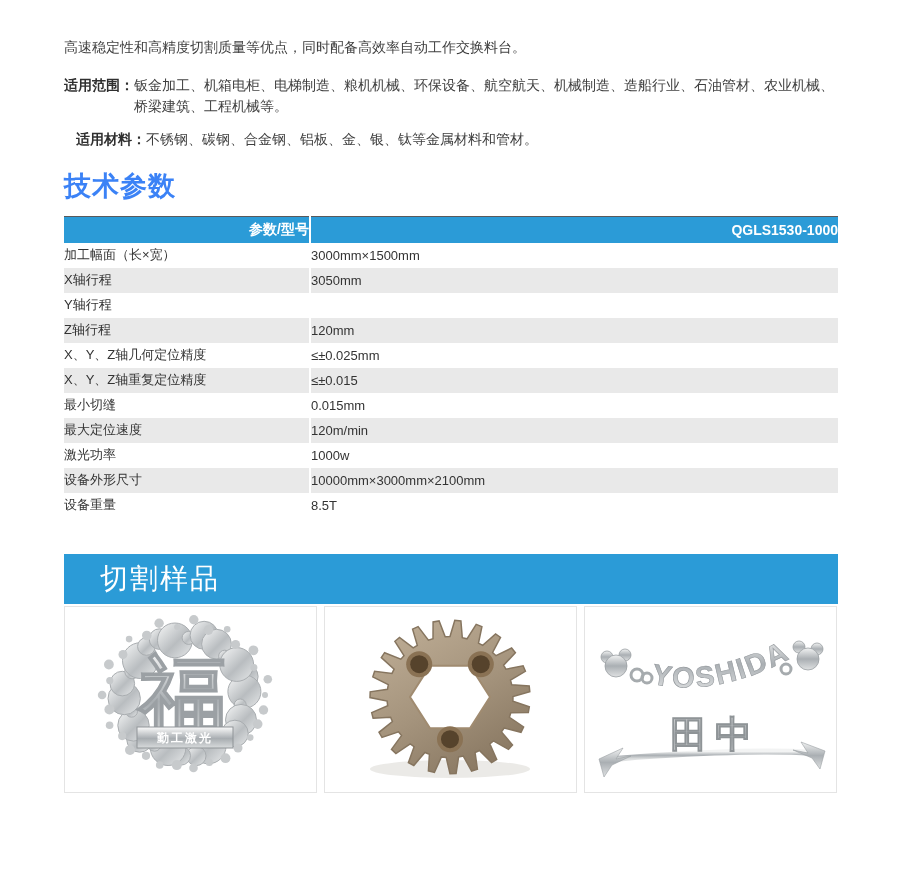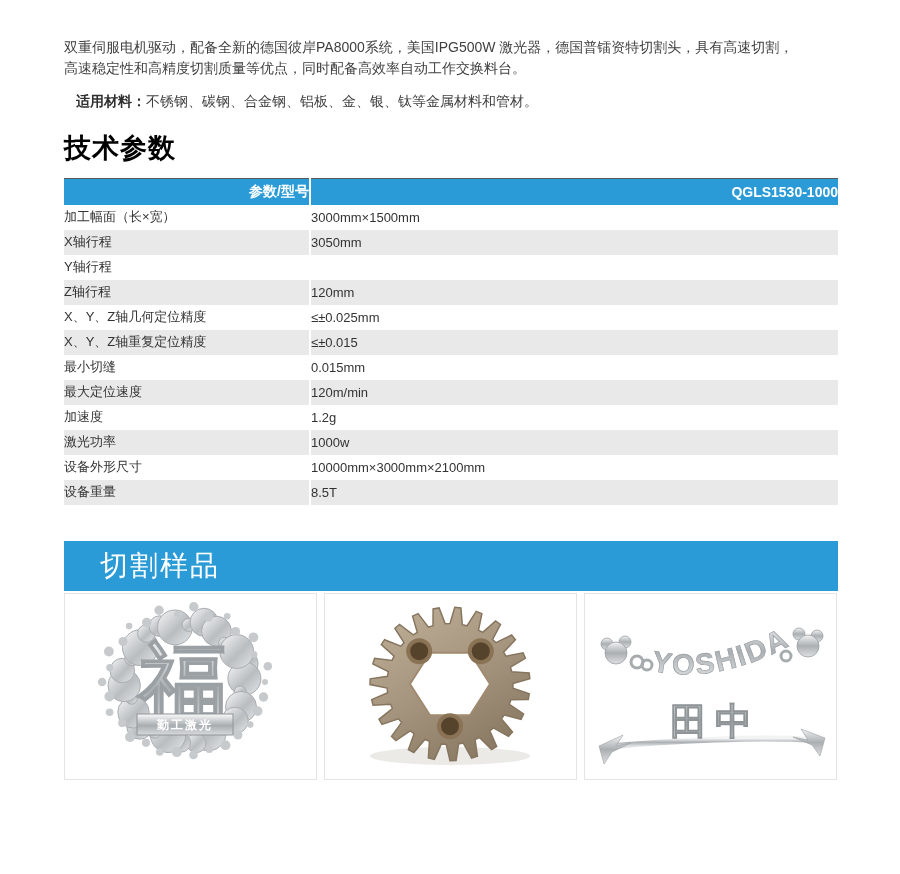--- a/index.html
+++ b/index.html
@@ -11,21 +11,21 @@
   }
   .content { width:774px; margin-left:64px; }
 
   .intro { padding-top:37px; font-size:14px; line-height:21px; color:#3f3f3f; }
 
   .labeled { display:flex; margin-top:17px; font-size:14px; line-height:21px; color:#3f3f3f; }
   .labeled .lbl { font-weight:bold; color:#2f2f2f; white-space:nowrap; }
   .labeled .blk { display:block; }
   .labeled.materials { margin-top:12px;margin-left:12px; }
 
-  .sec-title { margin-top:20px; font-size:27px; line-height:33px; font-weight:bold; color:#000000; letter-spacing:1px; }
+  .sec-title { margin-top:20px; font-size:27px; line-height:33px; font-weight:bold; color:#3b82f6; letter-spacing:1px; }
 
   table.params { width:774px; border-collapse:collapse; table-layout:fixed; margin-top:13px; border-top:1px solid #59595b; }
   .params th {
     background:#2b9bd7; color:#ffffff; font-size:14px; font-weight:bold;
     height:26px; text-align:right; padding:0;
   }
   .params th:first-child, .params td:first-child { width:246px; border-right:2px solid #ffffff; }
   .params td { height:25px; font-size:13px; color:#333333; text-align:left; padding:0; }
   .params tbody tr:nth-child(even) { background:#e9e9e9; }
 
@@ -38,24 +38,30 @@
   .samples { display:flex; gap:7px; margin-top:2px; }
   .sample-box { width:253px; height:187px; background:#ffffff; border:1px solid #e4e4e4; }
   .sample-box svg { display:block; }
 </style>
 </head>
 <body>
 
 <div class="content">
 
   <div class="intro">
-    <div>双重伺服电机驱动，配备全新的德国彼岸PA8000系统，美国IPG500W 激光器，德国普镭资特切割头，具有高速切割，</div>
     <div>高速稳定性和高精度切割质量等优点，同时配备高效率自动工作交换料台。</div>
   </div>
 
+  <div class="labeled">
+    <span class="lbl">适用范围：</span>
+    <span>
+      <span class="blk">钣金加工、机箱电柜、电梯制造、粮机机械、环保设备、航空航天、机械制造、造船行业、石油管材、农业机械、</span>
+      <span class="blk">桥梁建筑、工程机械等。</span>
+    </span>
+  </div>
 
   <div class="labeled materials">
     <span class="lbl">适用材料：</span>
     <span>不锈钢、碳钢、合金钢、铝板、金、银、钛等金属材料和管材。</span>
   </div>
 
   <h2 class="sec-title">技术参数</h2>
 
   <table class="params">
     <thead>
@@ -89,24 +95,20 @@
           <td>X、Y、Z轴重复定位精度</td>
           <td>≤±0.015</td>
         </tr>
         <tr>
           <td>最小切缝</td>
           <td>0.015mm</td>
         </tr>
         <tr>
           <td>最大定位速度</td>
           <td>120m/min</td>
-        </tr>
-        <tr>
-          <td>加速度</td>
-          <td>1.2g</td>
         </tr>
         <tr>
           <td>激光功率</td>
           <td>1000w</td>
         </tr>
         <tr>
           <td>设备外形尺寸</td>
           <td>10000mm×3000mm×2100mm</td>
         </tr>
         <tr>

